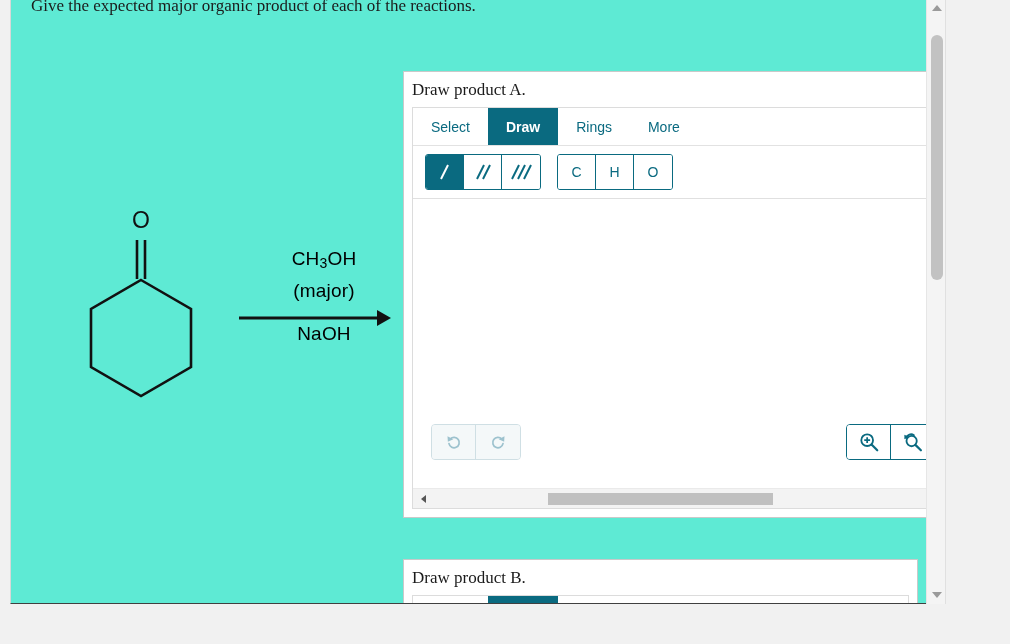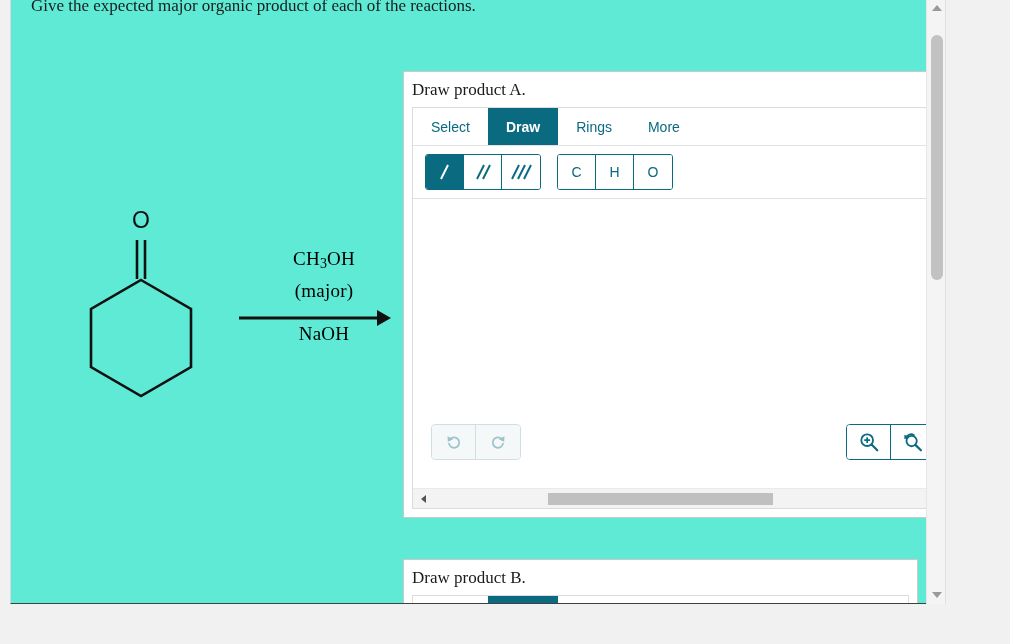--- a/index.html
+++ b/index.html
@@ -32,21 +32,21 @@
     font-size: 17px;
     color: #1b1b1b;
     white-space: nowrap;
   }
   
   .reaction { position: absolute; left: 60px; top: 195px; width: 330px; height: 205px; }
   .reagent-top, .reagent-bottom {
     position: absolute;
     width: 170px;
     text-align: center;
-    font-family: Liberation Serif, serif;
+    font-family: Liberation Sans, sans-serif;
     font-size: 19px;
     color: #000;
     letter-spacing: .2px;
   }
   .reagent-top { left: 168px; top: 50px; line-height: 27px; }
   .reagent-bottom { left: 168px; top: 128px; }
   .reagent-top .sub { font-size: 14px; vertical-align: -3px; }
   
   .draw-panel {
     position: absolute;

